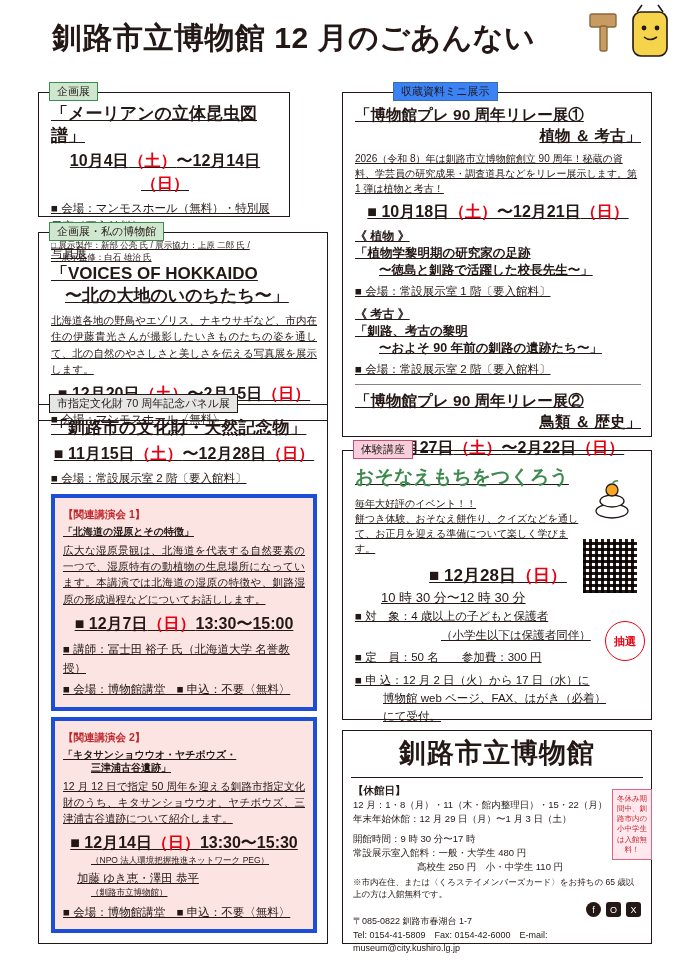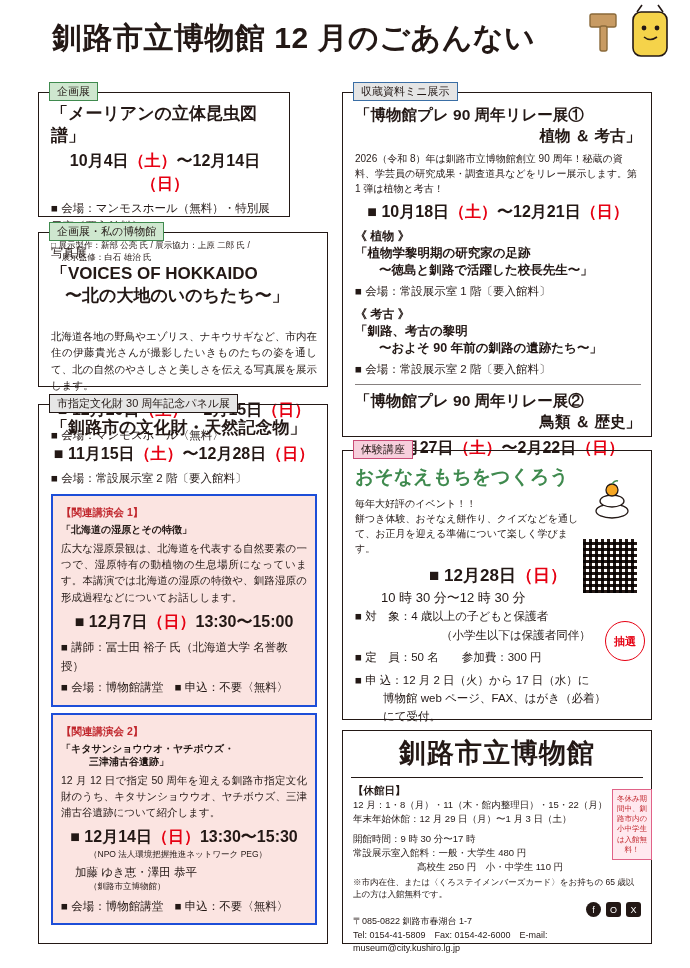--- a/index.html
+++ b/index.html
@@ -29,47 +29,47 @@
   
   .box { position:absolute; border:1.4px solid #231815; }
   .tab {
     position:absolute; top:-11px; left:10px;
     background:#fff; border:1.2px solid #231815;
     font-size:11px; padding:1px 7px 2px; white-space:nowrap;
     line-height:1.3;
   }
   .tab.pink { background:#f7cfdc; border-color:#c94b76; color:#231815; }
   .tab.green { background:#cfe7cf; border-color:#3f8a4e; }
-  .tab.blue { background:#e5e5e5; border-color:#3a6ea5; }
+  .tab.blue { background:#3b82f6; border-color:#3a6ea5;margin-left:40px; }
   .tab.gray { background:#e6e6e6; }
 
   .ttl {
     font-size:17px; font-weight:bold; line-height:1.3;
   }
   .ttl.small { font-size:10px; }
   .date {
     font-size:16px; font-weight:bold; line-height:1.4;text-align:center;
   }
   .red { color:#e60012; }
   .body-txt {
     font-size:10.5px; line-height:1.55; text-align:justify;
   }
   .small-txt { font-size:10px; line-height:1.5; }
   .bullet-line { font-size:11.5px; line-height:1.6; }
   .tiny { font-size:8.5px; line-height:1.4; }
 
   
   #kikaku1 { left:38px; top:92px; width:252px; height:125px; }
-  #kikaku2 { left:38px; top:232px; width:290px; height:155px; }
+  #kikaku2 { left:38px; top:232px; width:290px; height:189px; }
   #panel   { left:38px; top:404px; width:290px; height:540px; }
 
-  .inner { padding:10px 10px 6px 12px; }
+  .inner { padding:10px 10px 6px 12px;text-decoration:underline; }
 
   .shaded {
-    background:#fbe4e1; border:2px solid #1d4ed8;
+    background:#fbe4e1; border:4px solid #1d4ed8;
     margin:6px 0 0 0; padding:6px 8px 8px;
   }
   .shaded .sub-tab {
     display:inline-block; font-size:10.5px; color:#c1272d; font-weight:bold;
     margin-bottom:3px;
   }
 
   
   #mini { left:342px; top:92px; width:310px; height:345px; }
   #taiken { left:342px; top:450px; width:310px; height:270px; }
@@ -160,28 +160,28 @@
       <div class="tiny">　 展示監修：白石 雄治 氏</div>
     </div>
   </div>
 
   <div class="box" id="kikaku2">
     <div class="tab green">企画展・私の博物館</div>
     <div class="inner" style="padding-top:12px">
       <div style="font-size:12px">写真展</div>
       <div class="ttl" style="margin-top:1px">「VOICES OF HOKKAIDO</div>
       <div class="ttl" style="padding-left:14px">〜北の大地のいのちたち〜」</div>
-      <div class="body-txt" style="margin-top:21px">北海道各地の野鳥やエゾリス、ナキウサギなど、市内在住の伊藤貴光さんが撮影したいきものたちの姿を通して、北の自然のやさしさと美しさを伝える写真展を展示します。</div>
+      <div class="body-txt" style="margin-top:5px">北海道各地の野鳥やエゾリス、ナキウサギなど、市内在住の伊藤貴光さんが撮影したいきものたちの姿を通して、北の自然のやさしさと美しさを伝える写真展を展示します。</div>
       <div class="date" style="margin-top:6px">■ 12月20日<span class="red">（土）</span>〜2月15日<span class="red">（日）</span></div>
       <div class="bullet-line" style="margin-top:4px">■ 会場：マンモスホール〈無料〉</div>
     </div>
   </div>
 
   <div class="box" id="panel">
-    <div class="tab gray">市指定文化財 30 周年記念パネル展</div>
+    <div class="tab gray">市指定文化財 70 周年記念パネル展</div>
     <div class="inner" style="padding-top:12px">
       <div class="ttl">「釧路市の文化財・天然記念物」</div>
       <div class="date" style="margin-top:4px">■ 11月15日<span class="red">（土）</span>〜12月28日<span class="red">（日）</span></div>
       <div class="bullet-line" style="margin-top:4px">■ 会場：常設展示室 2 階〔要入館料〕</div>
 
       <div class="shaded">
         <div class="sub-tab">【関連講演会 1】</div>
         <div class="ttl small">「北海道の湿原とその特徴」</div>
         <div class="body-txt" style="margin-top:4px">広大な湿原景観は、北海道を代表する自然要素の一つで、湿原特有の動植物の生息場所になっています。本講演では北海道の湿原の特徴や、釧路湿原の形成過程などについてお話しします。</div>
         <div class="date" style="margin-top:6px">■ 12月7日<span class="red">（日）</span>13:30〜15:00</div>

